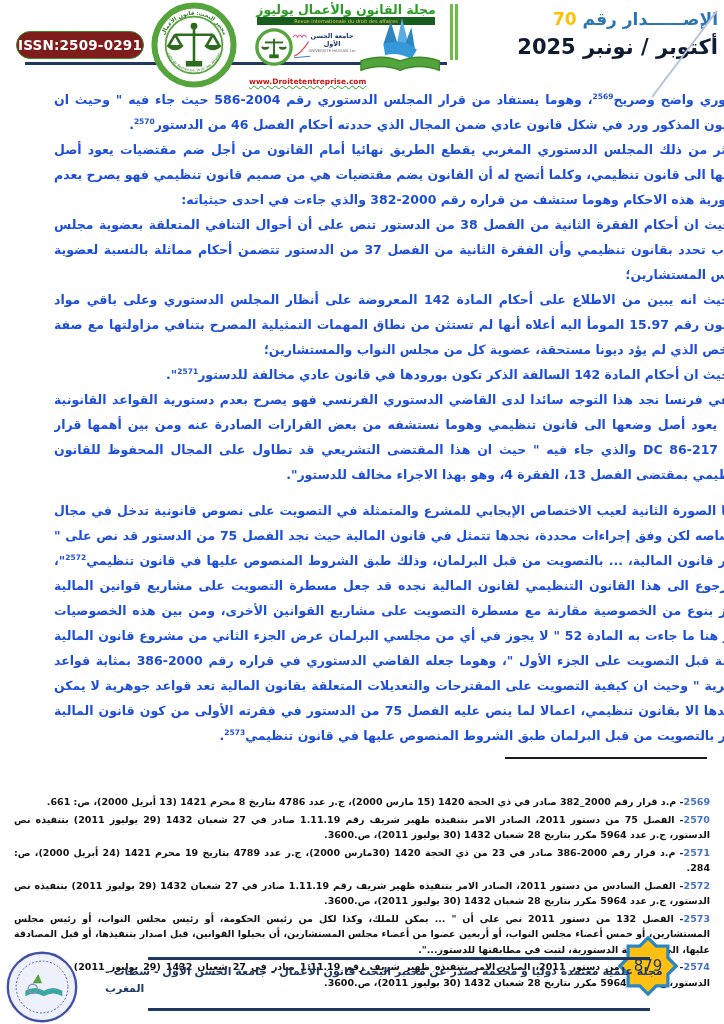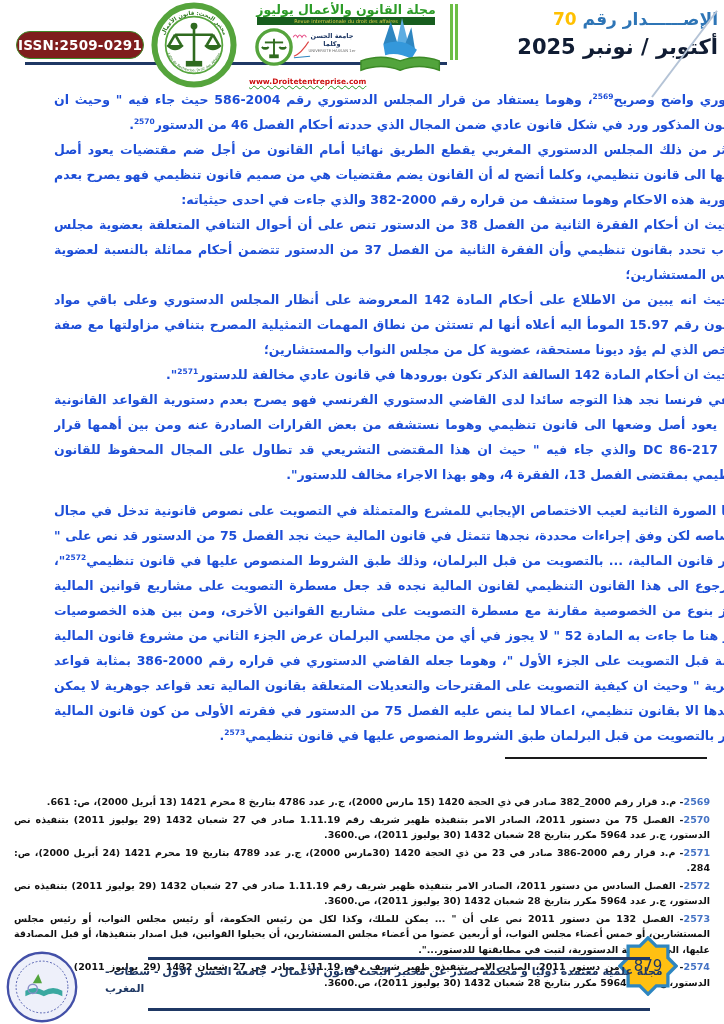--- a/index.html
+++ b/index.html
@@ -104,21 +104,21 @@
             <path d="M64,50 Q73,60 82,50" fill="#2f6b1f"></path>
             <rect x="40" y="72" width="20" height="5" fill="#2f6b1f"></rect>
           </g>
         </svg>
         <svg viewBox="0 0 30 40" width="22" height="32" style="position:absolute;left:48px;top:4px">
           <path d="M3,8 q3,-6 6,0 q3,-6 6,0 q3,-6 6,0" stroke="#e7558b" stroke-width="1.5" fill="none"></path>
           <path d="M4,34 Q14,30 24,14" stroke="#d44" stroke-width="1.5" fill="none"></path>
           <line x1="4" y1="36" x2="26" y2="34" stroke="#2e86c1" stroke-width="1.5"></line>
         </svg>
         <div class="jl-univ">
-          <div class="ar">جامعة الحسن وكلما</div>
+          <div class="ar">جامعة الحسن الأول</div>
           <div class="fr">UNIVERSITE HASSAN 1er</div>
         </div>
         <svg viewBox="0 0 100 60" width="94" height="56" style="position:absolute;left:112px;top:-8px">
           <path d="M38,4 L46,30 L30,28 Z" fill="#2e86c1"></path>
           <path d="M50,0 L58,32 L44,30 Z" fill="#5dade2"></path>
           <path d="M60,10 L64,34 L52,32 Z" fill="#2e86c1"></path>
           <path d="M30,28 Q50,20 66,34 L60,44 Q45,36 32,40 Z" fill="#3498db"></path>
           <path d="M6,46 Q28,38 48,46 Q68,38 90,46 L90,56 Q68,48 48,56 Q28,48 6,56 Z" fill="#52a43c" stroke="#3c8a27" stroke-width="1.5"></path>
         </svg>
       </div>

